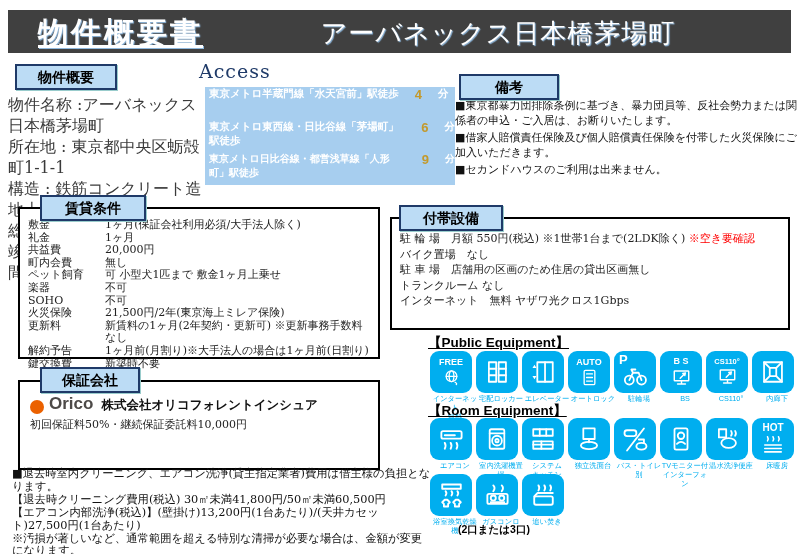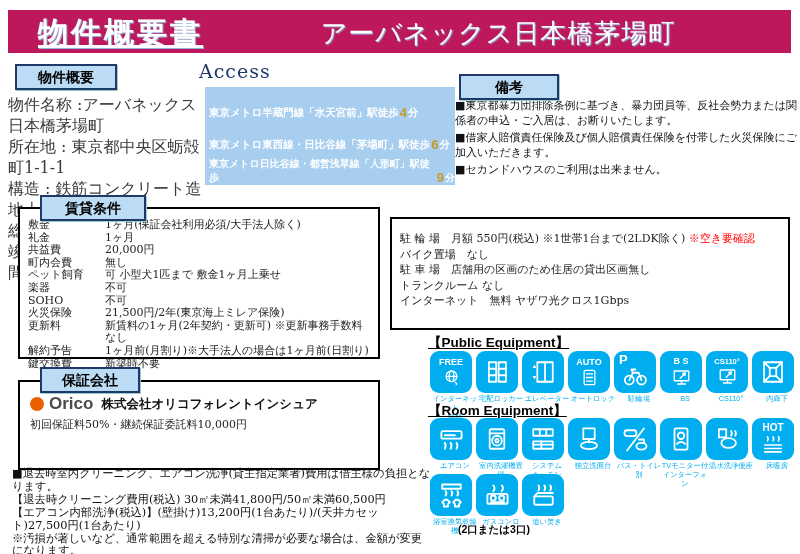--- a/index.html
+++ b/index.html
@@ -1,59 +1,59 @@
 <!DOCTYPE html>
 <html><head>
 <meta charset="utf-8">
 <style>
   * { margin:0; padding:0; box-sizing:border-box; }
   html,body { background:#fff; }
   body { font-family:"DejaVu Serif","Liberation Serif",serif; color:#333; }
   #page { position:relative; width:800px; height:554px; background:#fff; overflow:hidden; }
 
   
-  .banner { position:absolute; left:8px; top:10px; width:783px; height:43px; background:#be185d; }
+  .banner { position:absolute; left:8px; top:10px; width:783px; height:43px; background:#404040; }
   .doc-title { position:absolute; left:30px; top:3px; font-size:30px; font-weight:bold; color:#fff;
                text-decoration:underline; letter-spacing:3px; text-shadow:1px 1px 1px #8fb8dd; }
   .prop-title { position:absolute; left:270px; top:6px; width:440px; text-align:center;
                 font-size:26px; color:#fff; letter-spacing:1px; text-shadow:1px 1px 1px #8fb8dd; }
 
   
   .chip { position:absolute; background:#BCDCF5; border:2px solid #1F3A68; text-align:center;
           font-family:"Liberation Sans",sans-serif; font-weight:bold; font-size:14px; color:#000;
           line-height:22px; height:26px; box-shadow:1px 1px 0 #9cc; z-index:5; }
 
   
   .overview-rows { position:absolute; left:8px; top:94px; width:200px; font-size:16px; line-height:21px; color:#3a3a3a; }
 
   
   .access-title { position:absolute; left:199px; top:60px; font-size:19px; color:#1F3A68; letter-spacing:1px; }
   .access-box { position:absolute; left:205px; top:87px; width:250px; height:98px; background:#A7CEEF;
                 display:flex; flex-direction:column; }
-  .access-row { flex:1; display:flex; align-items:flex-end; padding-left:4px;
-                font-family:"Liberation Sans",sans-serif; font-weight:bold; font-size:10.5px; color:#fff; }
+  .access-row { flex:1; display:flex; align-items:flex-start; padding-left:4px;
+                font-family:"Liberation Sans",sans-serif; font-weight:bold; font-size:10.5px; color:#fff;gap:15px; }
   .access-min { color:#C3992B; font-size:13px; padding:0 1px; }
 
   
   .remarks { position:absolute; left:455px; top:99px; width:342px; font-size:11px; line-height:14.5px; color:#111; }
   .remarks p { margin-bottom:3px; }
 
   
   .obox { position:absolute; background:#fff; border:2px solid #000; }
 
   .rental-rows { position:absolute; left:28px; top:219px; width:345px; font-size:11px; line-height:12.6px; color:#222; z-index:2;}
   .rrow { display:flex; }
   .rlabel { width:77px; flex:none; }
   .rvalue { flex:1; }
 
   .fac-rows { position:absolute; left:400px; top:231px; width:385px; font-size:11px; line-height:15.6px; color:#222; z-index:2;}
   .red { color:#FF0000; }
 
   
-  .orico-line { position:absolute; left:30px; top:394px; display:flex; align-items:center; z-index:2; }
+  .orico-line { position:absolute; left:30px; top:394px; display:flex; align-items:flex-end; z-index:2; }
   .orico-dot { width:14px; height:14px; border-radius:50%; background:#EB6100; margin-right:5px; }
   .orico-word { font-family:"Liberation Sans",sans-serif; font-weight:bold; font-size:17px; color:#4d4a48; margin-right:8px; }
   .orico-company { font-family:"Liberation Sans",sans-serif; font-weight:bold; font-size:12.5px; color:#111; }
   .guarantor-terms { position:absolute; left:30px; top:417px; font-size:11px; color:#222; z-index:2; }
 
   
   .equip-h { position:absolute; font-family:"Liberation Sans",sans-serif; font-weight:bold; font-size:13.5px;
              color:#000; text-decoration:underline; }
   .tiles { position:absolute; display:flex; gap:1px; }
   .tile { width:45px; display:flex; flex-direction:column; align-items:flex-start; }
@@ -159,20 +159,21 @@
         <span class="rlabel">解約予告</span>
         <span class="rvalue">1ヶ月前(月割り)※大手法人の場合は1ヶ月前(日割り)</span>
       </div>
     <div class="rrow">
         <span class="rlabel">鍵交換費</span>
         <span class="rvalue">新築時不要</span>
       </div>
   </div>
 
   <div class="obox" style="left:390px; top:217px; width:400px; height:113px;"></div>
+  <div class="chip" style="left:399px; top:205px; width:104px;">付帯設備</div>
   <div class="fac-rows">
     <div><span>駐 輪 場</span>　<span>月額 550円(税込) ※1世帯1台まで(2LDK除く) </span><span class="red">※空き要確認</span></div>
     <div><span>バイク置場</span>　<span>なし</span></div>
     <div><span>駐 車 場</span>　<span>店舗用の区画のため住居の貸出区画無し</span></div>
     <div><span>トランクルーム</span> <span>なし</span></div>
     <div><span>インターネット</span>　<span>無料 ヤザワ光クロス1Gbps</span></div>
   </div>
 
   <div class="obox" style="left:18px; top:380px; width:362px; height:90px;"></div>
   <div class="chip" style="left:40px; top:367px; width:100px;">保証会社</div>

